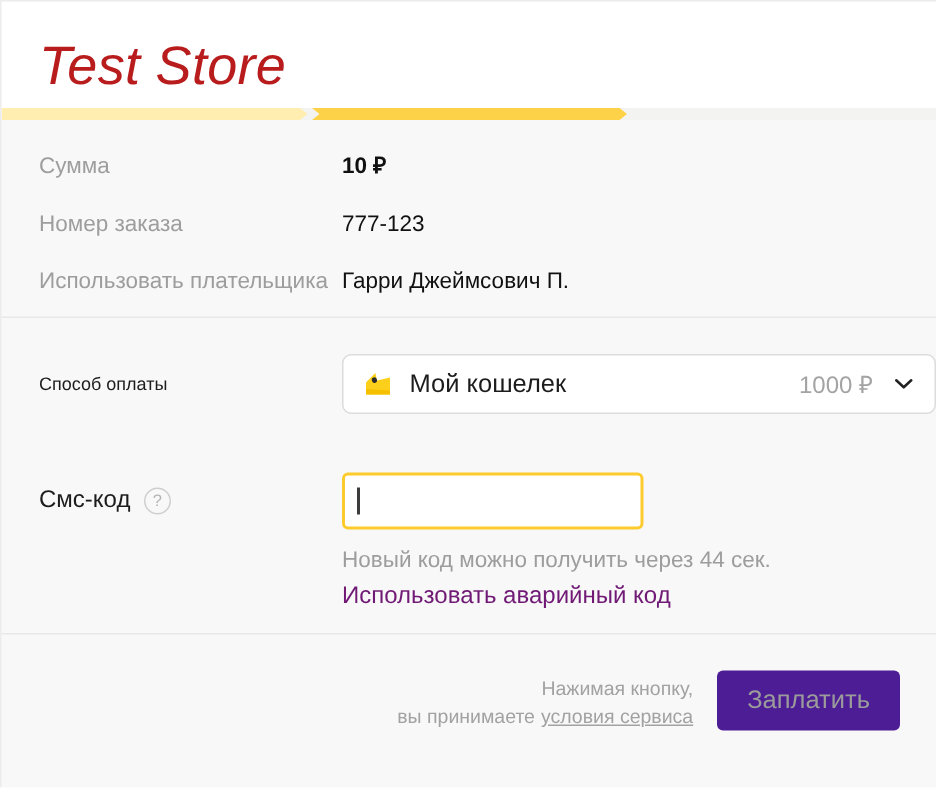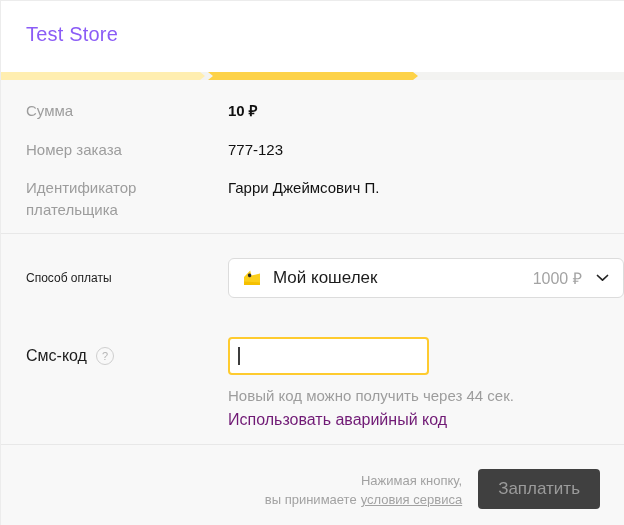--- a/index.html
+++ b/index.html
@@ -16,23 +16,24 @@
   }
 
   
   .header {
     background: #fff;
     height: 71px;
     padding: 22px 24px 0 25px;
     flex: none;
   }
   .store-title {
-    font-size: 20px;
-    color: #8b5cf6;
+    font-size: 36px;
+    color: #b91c1c;
     letter-spacing: 0.2px;
+    font-style: italic;
   }
 
   
   .progress {
     height: 8px; flex: none;
     background: #f3f3f1;
     position: relative;
   }
   .progress .seg1 {
     position: absolute; left: 0; top: 0; bottom: 0;
@@ -117,21 +118,21 @@
     padding: 24px 24px 0 0;
     display: flex; justify-content: flex-end; align-items: flex-start;
   }
   .footer-note {
     text-align: right; font-size: 13px; color: #a2a2a2;
     line-height: 19px; margin-right: 16px; padding-top: 2px;
   }
   .terms-link { color: #a2a2a2; text-decoration: underline; cursor: pointer; margin-left: 4px; }
   .pay-button {
     height: 40px; padding: 0 20px;
-    background: #404040; border: none; border-radius: 4px;
+    background: #4c1d95; border: none; border-radius: 4px;
     font-size: 17px; color: #9b9b9b;
     font-family: "Liberation Sans", sans-serif;
     cursor: default;
   }
 </style>
 </head>
 <body>
 
 <div class="widget">
 
@@ -147,21 +148,21 @@
   <div class="section info-section">
     <div class="grid-row info-row r1">
       <div class="lbl">Сумма</div>
       <div class="val bold">10 ₽</div>
     </div>
     <div class="grid-row info-row r2">
       <div class="lbl">Номер заказа</div>
       <div class="val">777-123</div>
     </div>
     <div class="grid-row info-row r3">
-      <div class="lbl">Идентификатор плательщика</div>
+      <div class="lbl">Использовать плательщика</div>
       <div class="val">Гарри Джеймсович П.</div>
     </div>
   </div>
 
   <div class="divider"></div>
 
   <div class="section pay-section">
     <div class="grid-row">
       <div class="pay-label">Способ оплаты</div>
       <div class="method-select">

